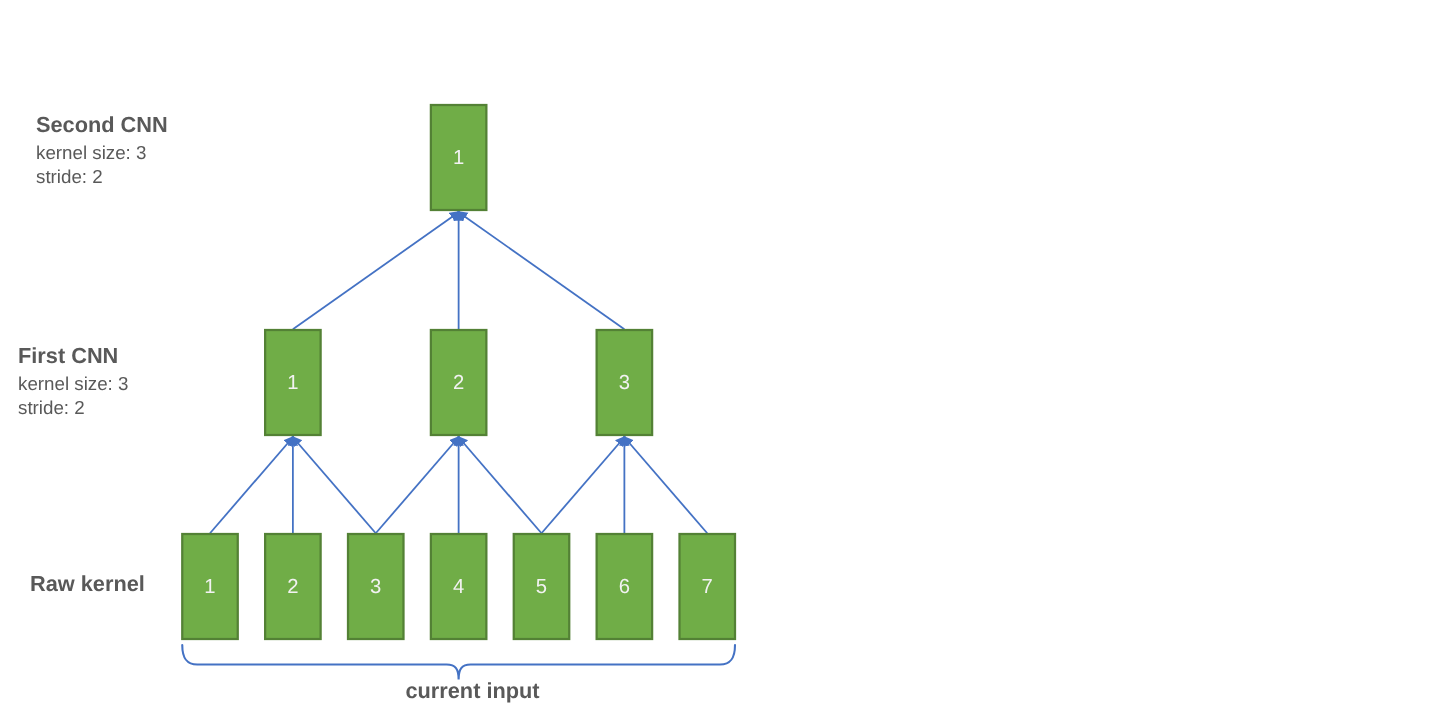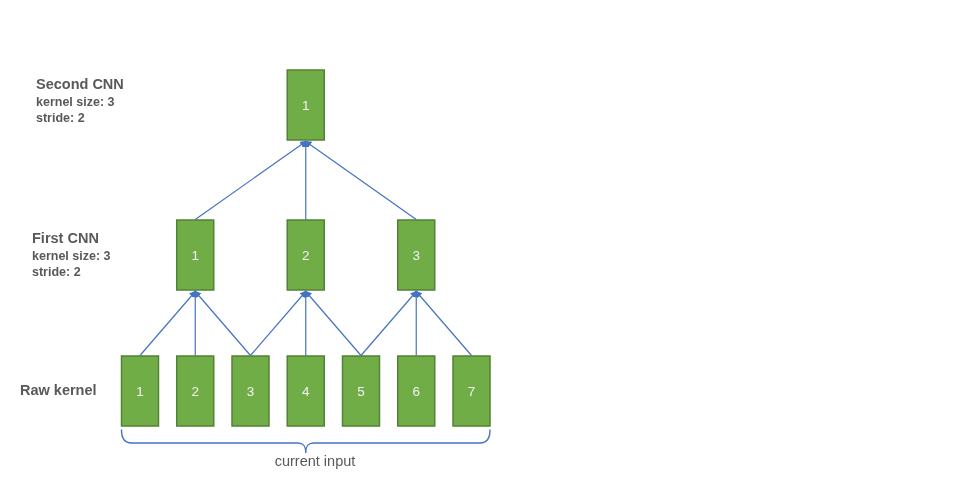--- a/index.html
+++ b/index.html
@@ -7,29 +7,29 @@
     position: relative;
     width: 954px;
     height: 480px;
     background: #ffffff;
     font-family: "Liberation Sans", sans-serif;
     overflow: hidden;
   }
   #diagram-svg { position: absolute; left: 0; top: 0; }
   .layer-label { position: absolute; color: var(--label-color, #595959); }
   .label-title { font-size: 14.5px; font-weight: bold; line-height: 20px; white-space: nowrap; }
-  .label-detail { font-size: 12.5px; font-weight: bold; line-height: 16px; white-space: nowrap; }
-  #label-second { left: 24px; top: 74px; margin-left: 12px; }
-  #label-first  { left: 32px; top: 228px; }
+  .label-detail { font-size: 12.5px; font-weight: normal; line-height: 16px; white-space: nowrap; }
+  #label-second { left: 24px; top: 74px; }
+  #label-first  { left: 12px; top: 228px; }
   #label-raw    { left: 20px; top: 380px; }
   .bracket-label {
     position: absolute;
     left: 315px; top: 453px;
     transform: translateX(-50%);
-    font-size: 14.5px; font-weight: normal;
+    font-size: 14.5px; font-weight: bold;
     color: var(--label-color, #595959);
     white-space: nowrap;
   }
 </style>
 </head>
 <body>
 
 <div class="canvas">
 
   <svg id="diagram-svg" width="954" height="480" viewBox="0 0 954 480">

